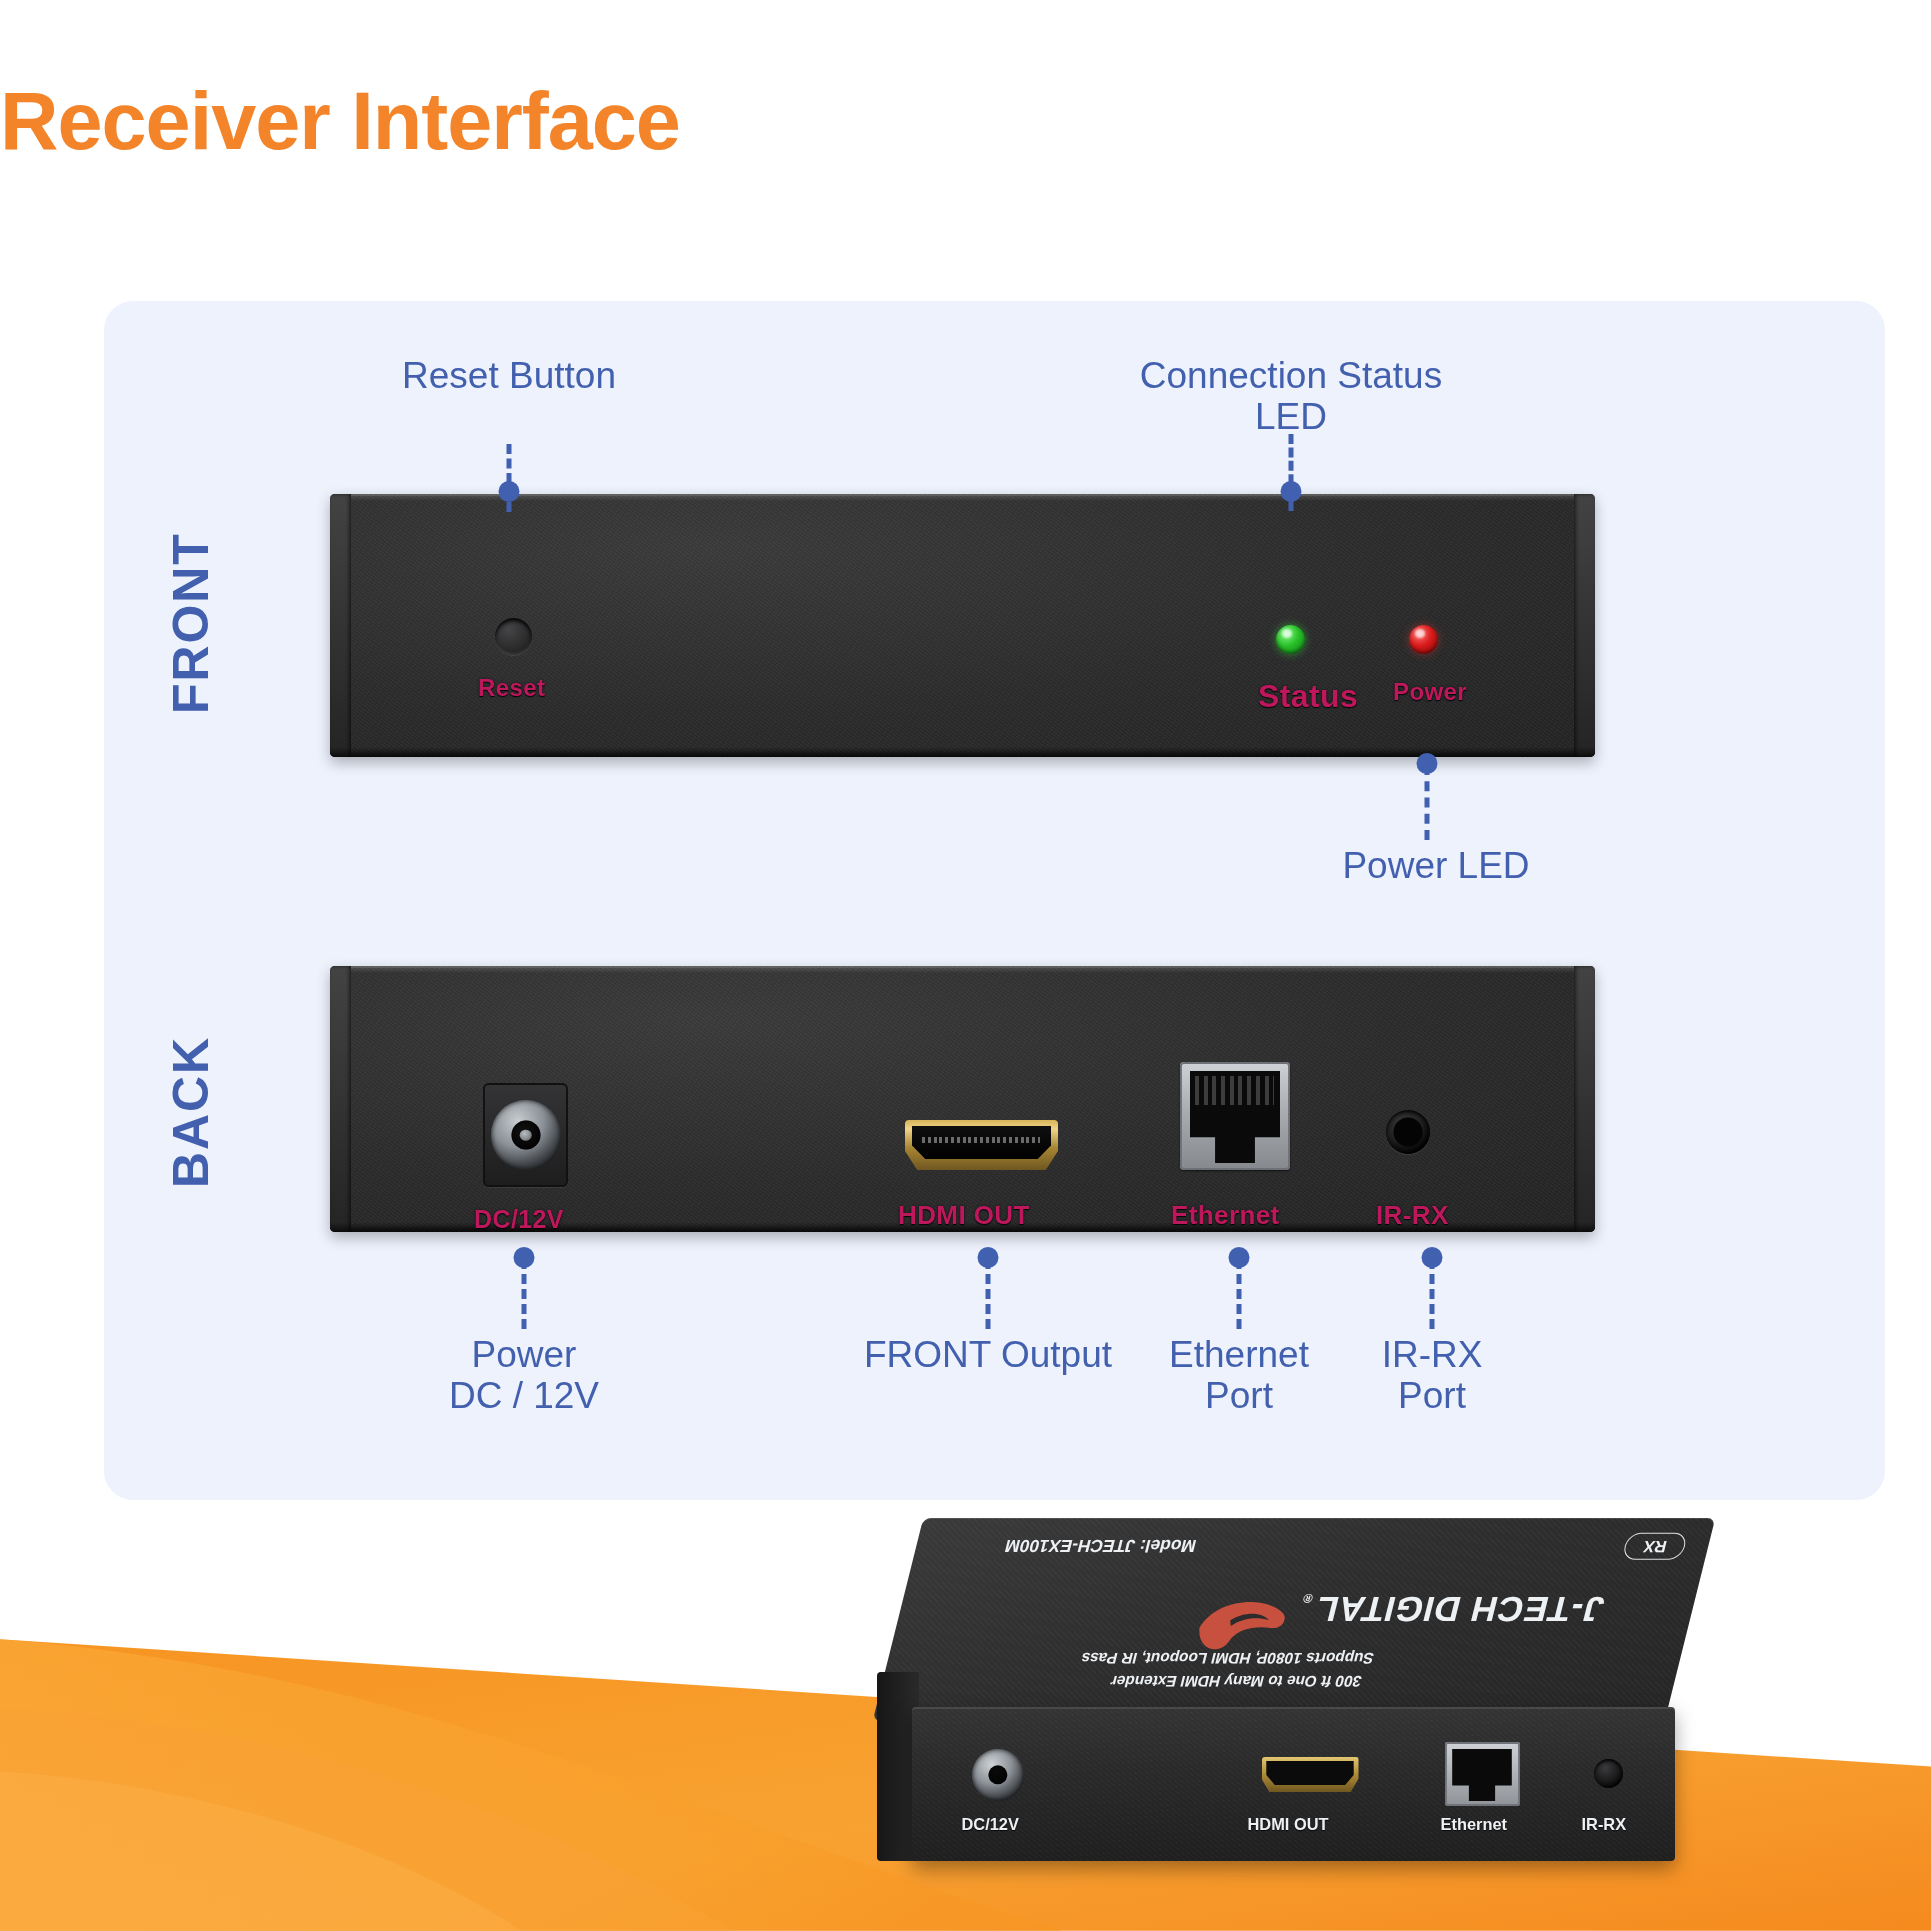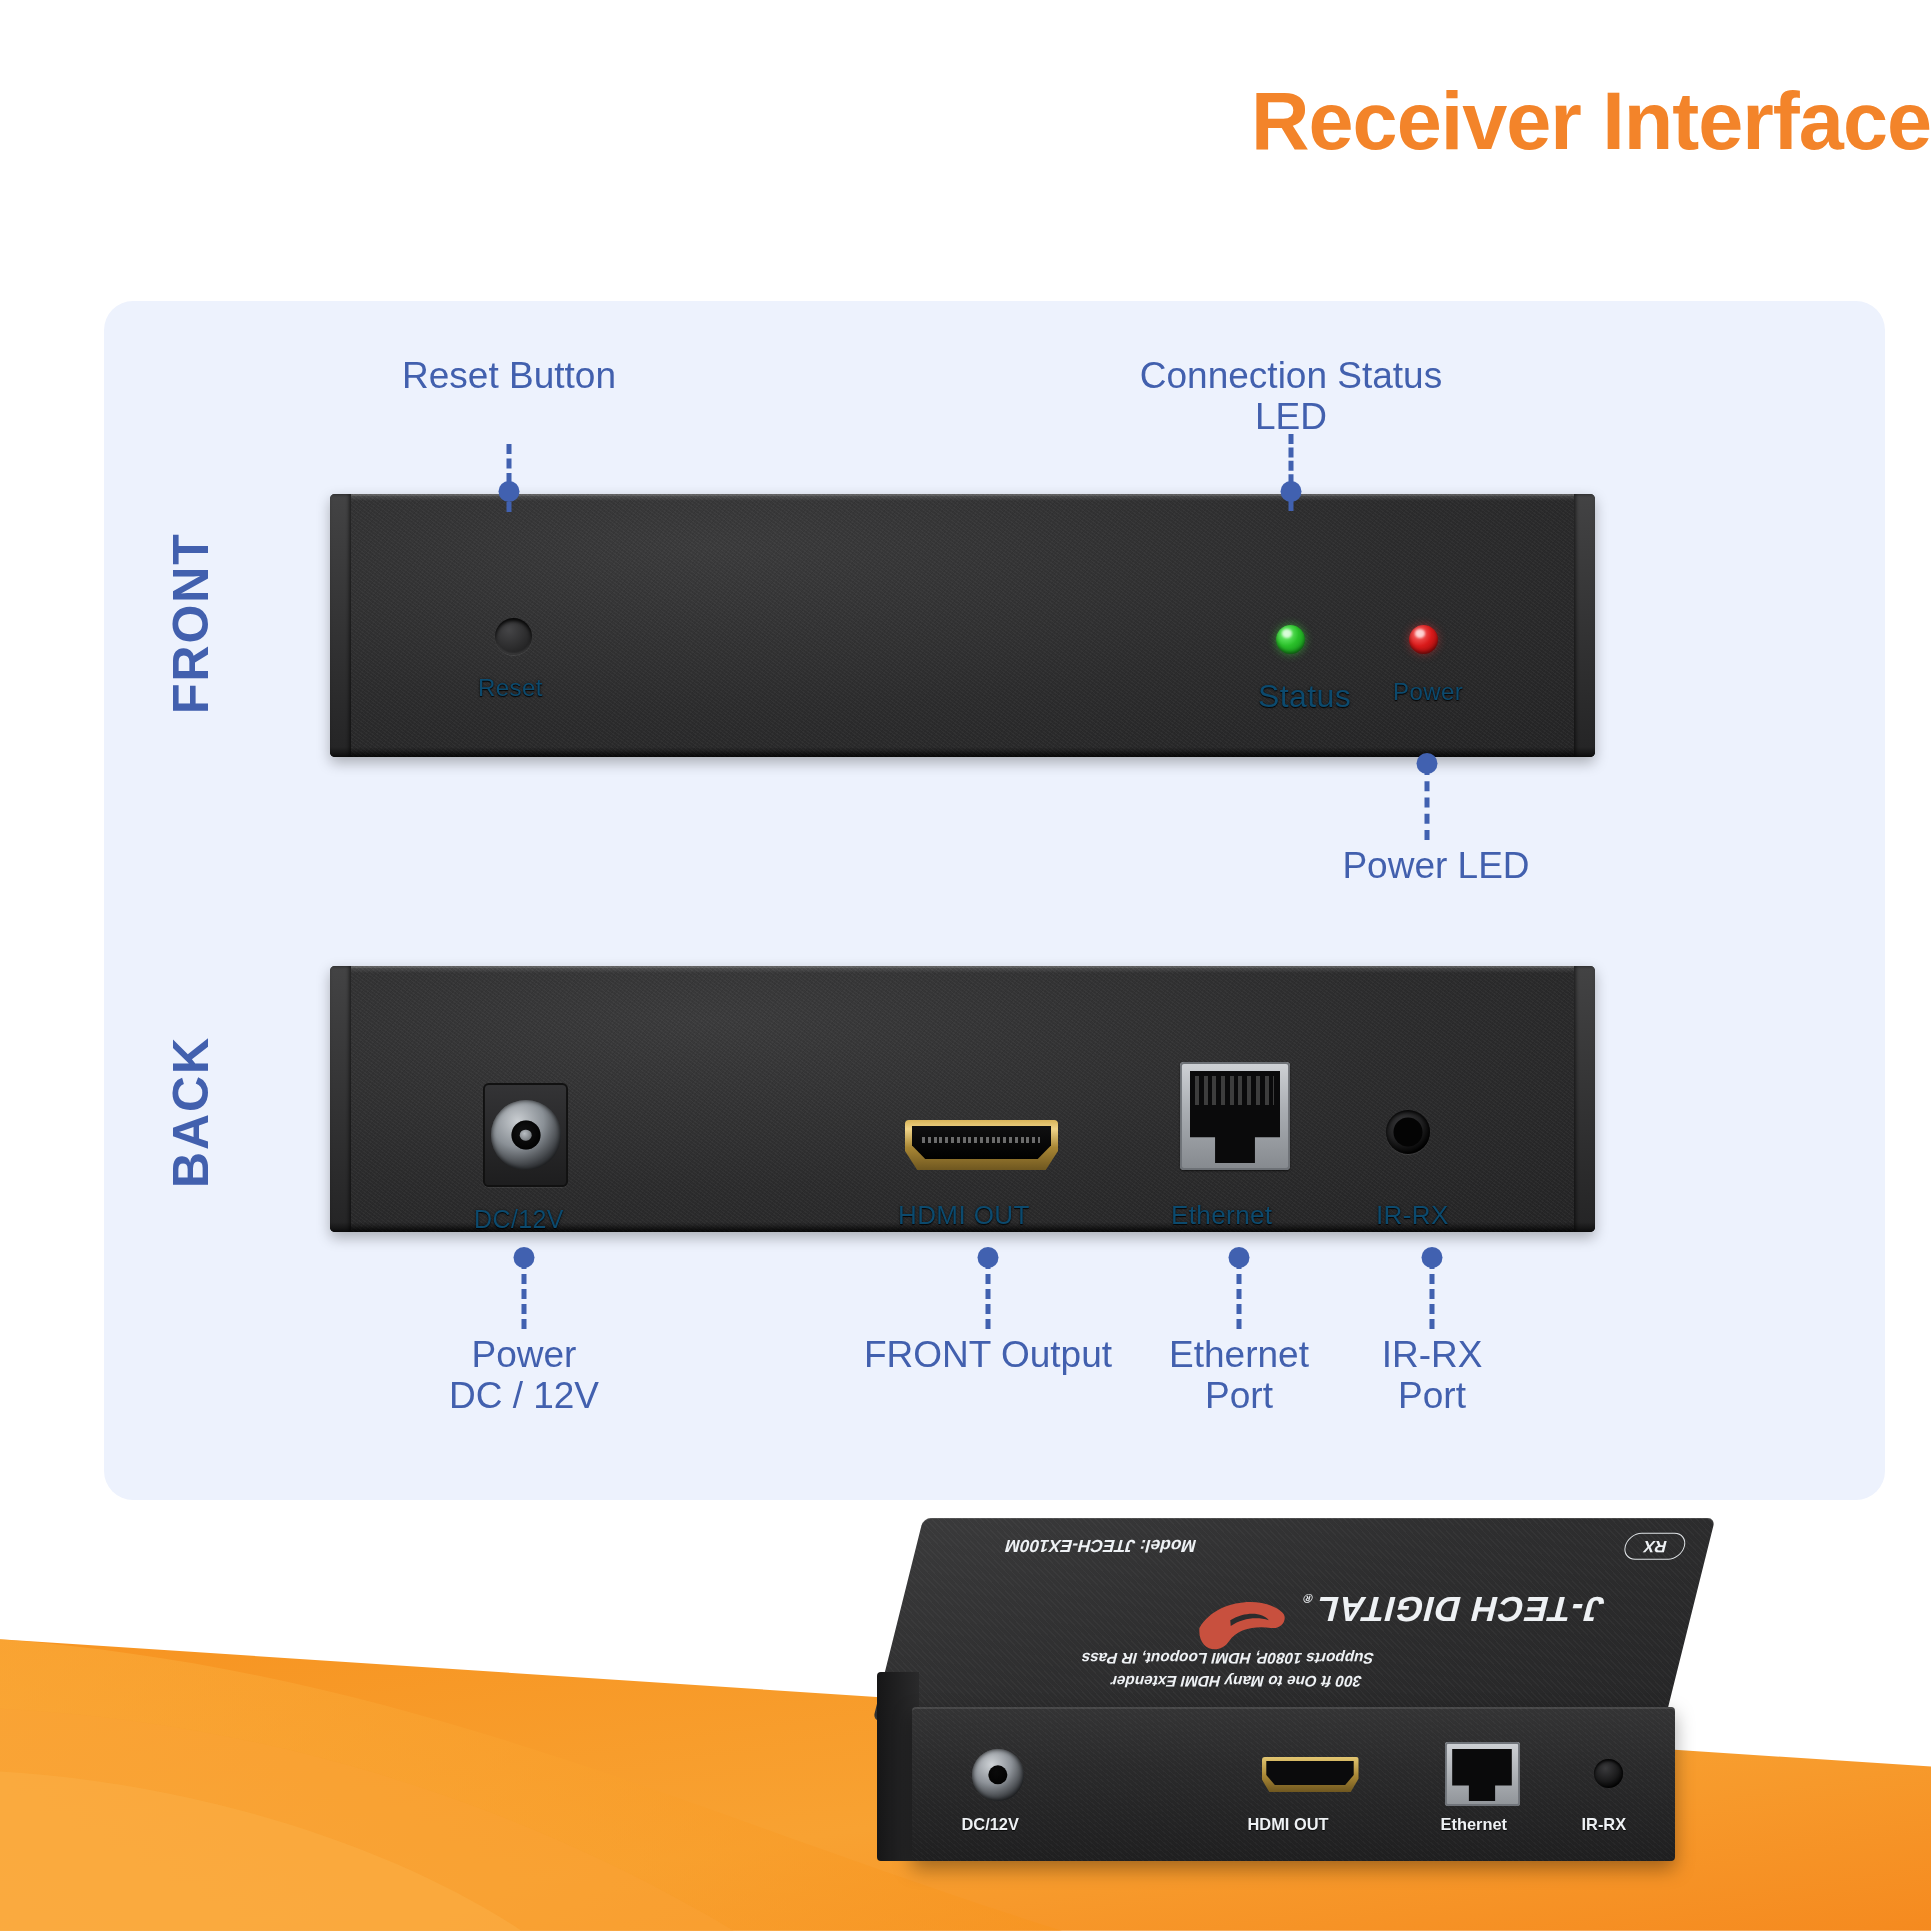--- a/index.html
+++ b/index.html
@@ -7,21 +7,21 @@
   body {
     background:#ffffff;
     font-family:"Liberation Sans", sans-serif;
     position:relative;
     overflow:hidden;
   }
 
   
   .page-title{
     position:absolute; left:0; top:75px; width:1931px;
-    text-align:right;
+    text-align:left;
     font-size:81px; font-weight:bold; color:#F3842A;
     letter-spacing:-1px;
     font-family:"Liberation Sans", sans-serif;
   }
 
   
   .diagram-card{
     position:absolute;
     left:104px; top:301px;
     width:1781px; height:1199px;
@@ -76,22 +76,22 @@
     position:absolute; left:0; right:0; bottom:0; height:9.7px;
     background:linear-gradient(0deg,rgba(0,0,0,.62),rgba(0,0,0,0));
   }
 
   .front-panel{ left:330px; top:494px; width:1265px; height:263px; }
   .back-panel { left:330px; top:966px; width:1265px; height:266px; }
 
   
   .silk{
     position:absolute;
-    color:#0c4a6e;
-    font-weight:normal;
+    color:#be185d;
+    font-weight:bold;
     font-size:25px;
     letter-spacing:0.4px;
     text-shadow:0 1px 1px rgba(0,0,0,.85), 0 0 2.9px rgba(0,0,0,.5);
     white-space:nowrap;
     font-family:"Liberation Sans", sans-serif;
   }
 
   
   .reset-btn{
     position:absolute; left:495px; top:618px;

